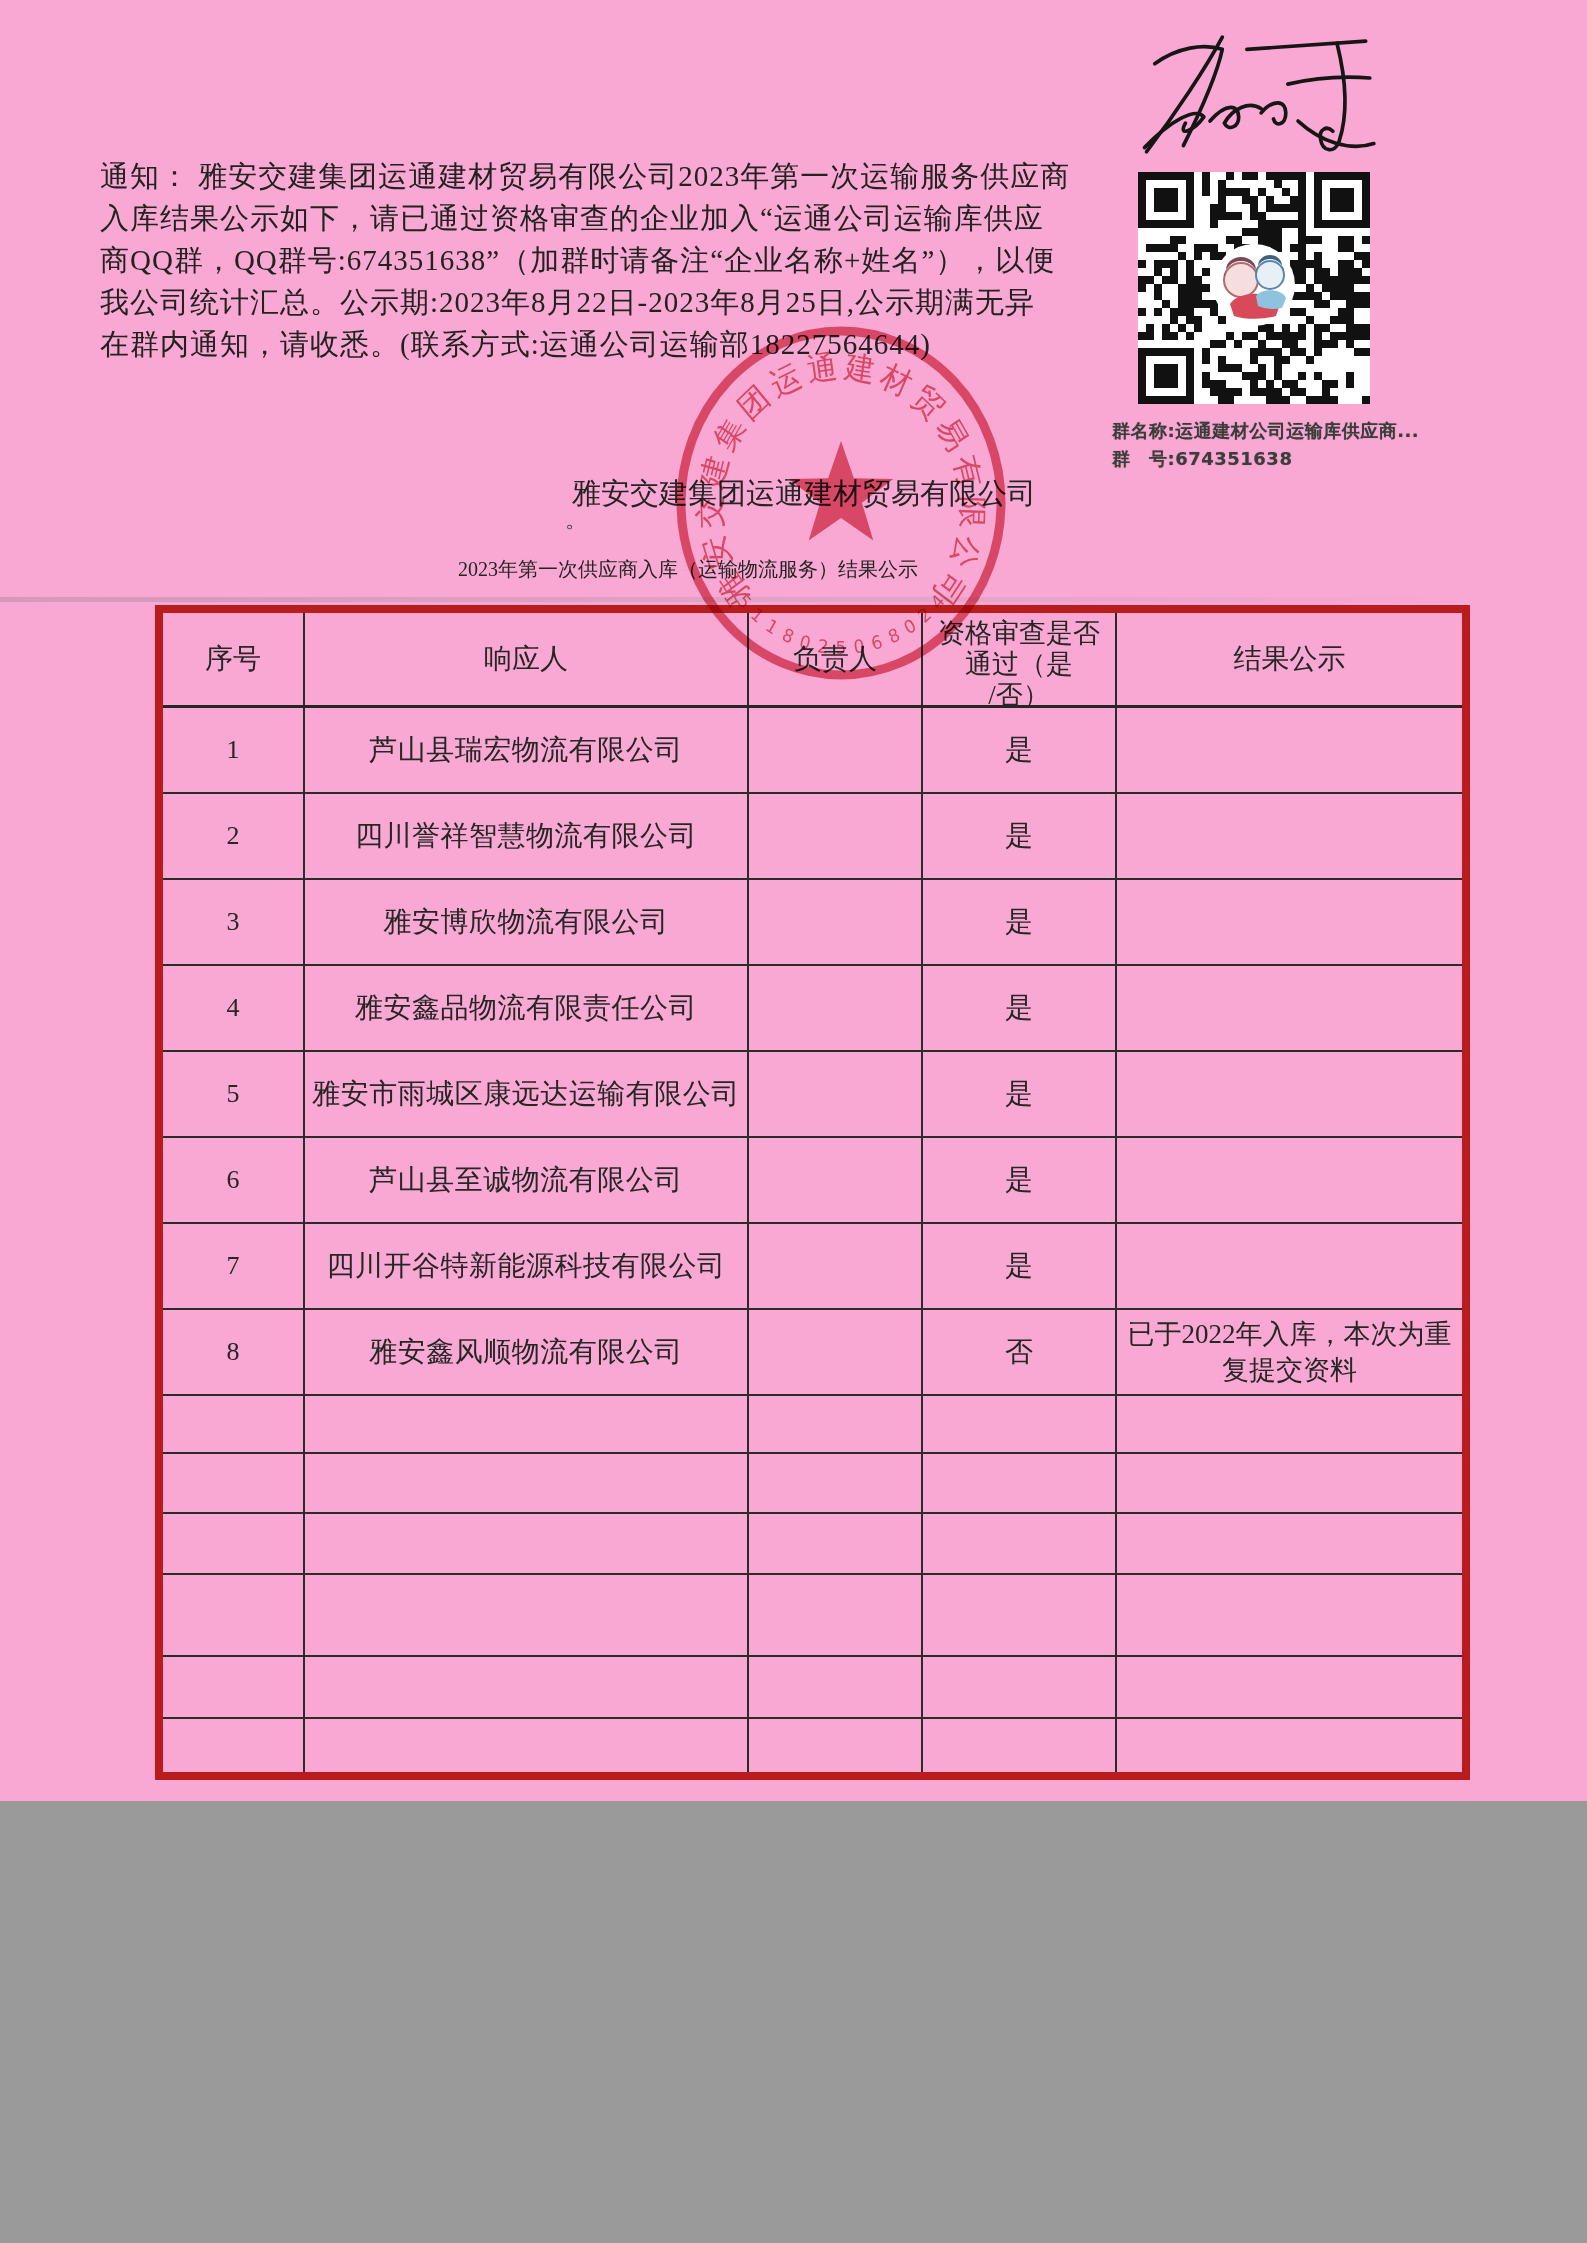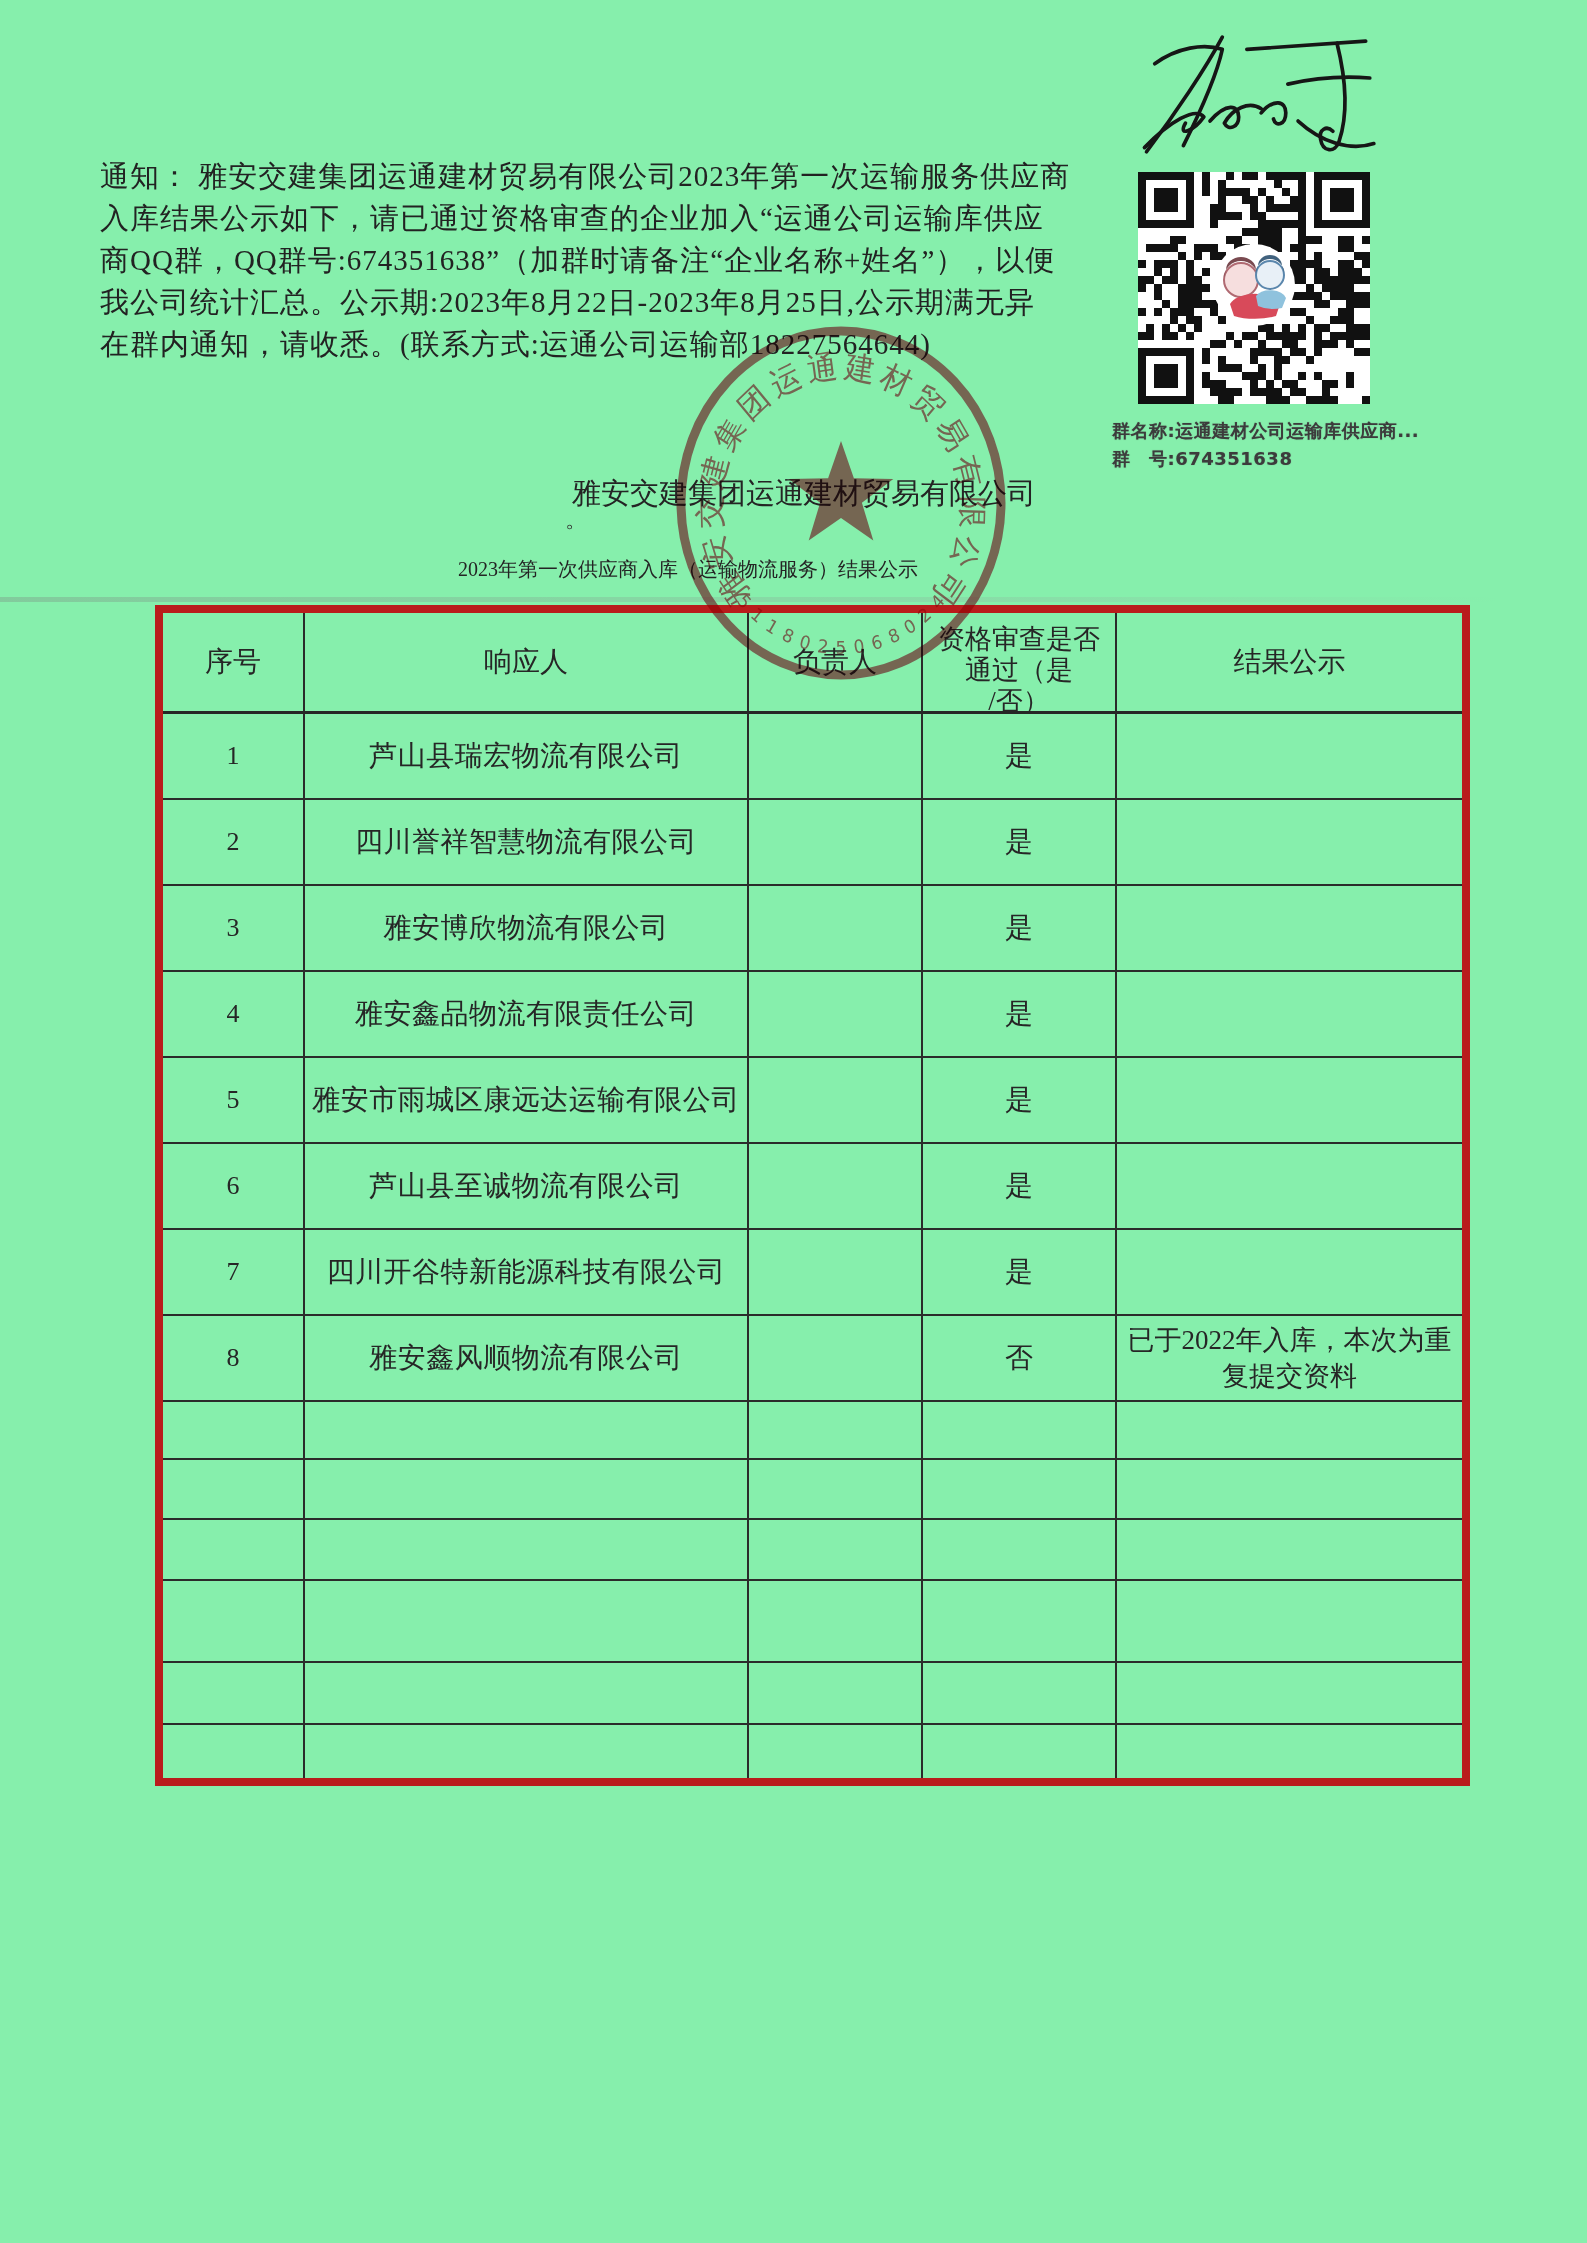--- a/index.html
+++ b/index.html
@@ -1,18 +1,18 @@
 <!DOCTYPE html>
 <html><head>
 <meta charset="utf-8">
 <style>
   html,body{margin:0;padding:0;background:#9a9a9a;}
   .page{
-    position:relative;width:1587px;height:2243px;margin:0 auto;
-    background:#86efac;overflow:hidden;
+    position:relative;width:1587px;height:1801px;margin:0 auto;
+    background:#f9a8d4;overflow:hidden;
     font-family:"Liberation Serif","DejaVu Serif",serif;color:#1f1f1f;
   }
   
   .notice{position:absolute;left:100px;top:155px;width:945px;}
   .notice-line{height:42px;line-height:42px;font-size:29px;letter-spacing:1px;white-space:nowrap;color:#222;}
   
   .signature{position:absolute;left:1124px;top:26px;width:256px;height:145px;}
   .signature path{fill:none;stroke:#161616;stroke-width:3.6px;stroke-linecap:round;stroke-linejoin:round;}
   
   .qr{position:absolute;left:1138px;top:172px;width:232px;height:232px;}
@@ -29,21 +29,21 @@
   .scan-band{position:absolute;left:0;top:597px;width:1500px;height:5px;
     background:linear-gradient(to right, rgba(120,120,120,.30), rgba(150,150,150,.18) 70%, rgba(160,160,160,0));}
   
   table.result{position:absolute;left:155px;top:605px;width:1307px;border-collapse:collapse;
     table-layout:fixed;z-index:1;}
   table.result th,table.result td{border:2px solid #2b2b2b;padding:0;text-align:center;
     vertical-align:middle;font-weight:normal;color:#262626;background:transparent;}
   table.result{border:8px solid #b91c1c;}
   tr.hdr{height:91px;}
   tr.hdr th{font-size:28px;border-bottom:3px solid #262626;}
-  .hq{height:87px;overflow:hidden;padding-top:11px;}
+  .hq{height:87px;overflow:hidden;padding-top:5px;}
   .hq div{line-height:31px;font-size:27px;}
   tr.body-row{height:86px;}
   td.c-serial{font-size:26px;}
   td.c-name{font-size:28px;letter-spacing:.5px;}
   td.c-pass{font-size:28px;}
   td.c-reason{font-size:27px;line-height:36px;padding:0 8px;}
   
   .stamp{position:absolute;left:631px;top:288px;width:420px;height:440px;z-index:5;
     mix-blend-mode:multiply;opacity:.92;pointer-events:none;}
 </style>

